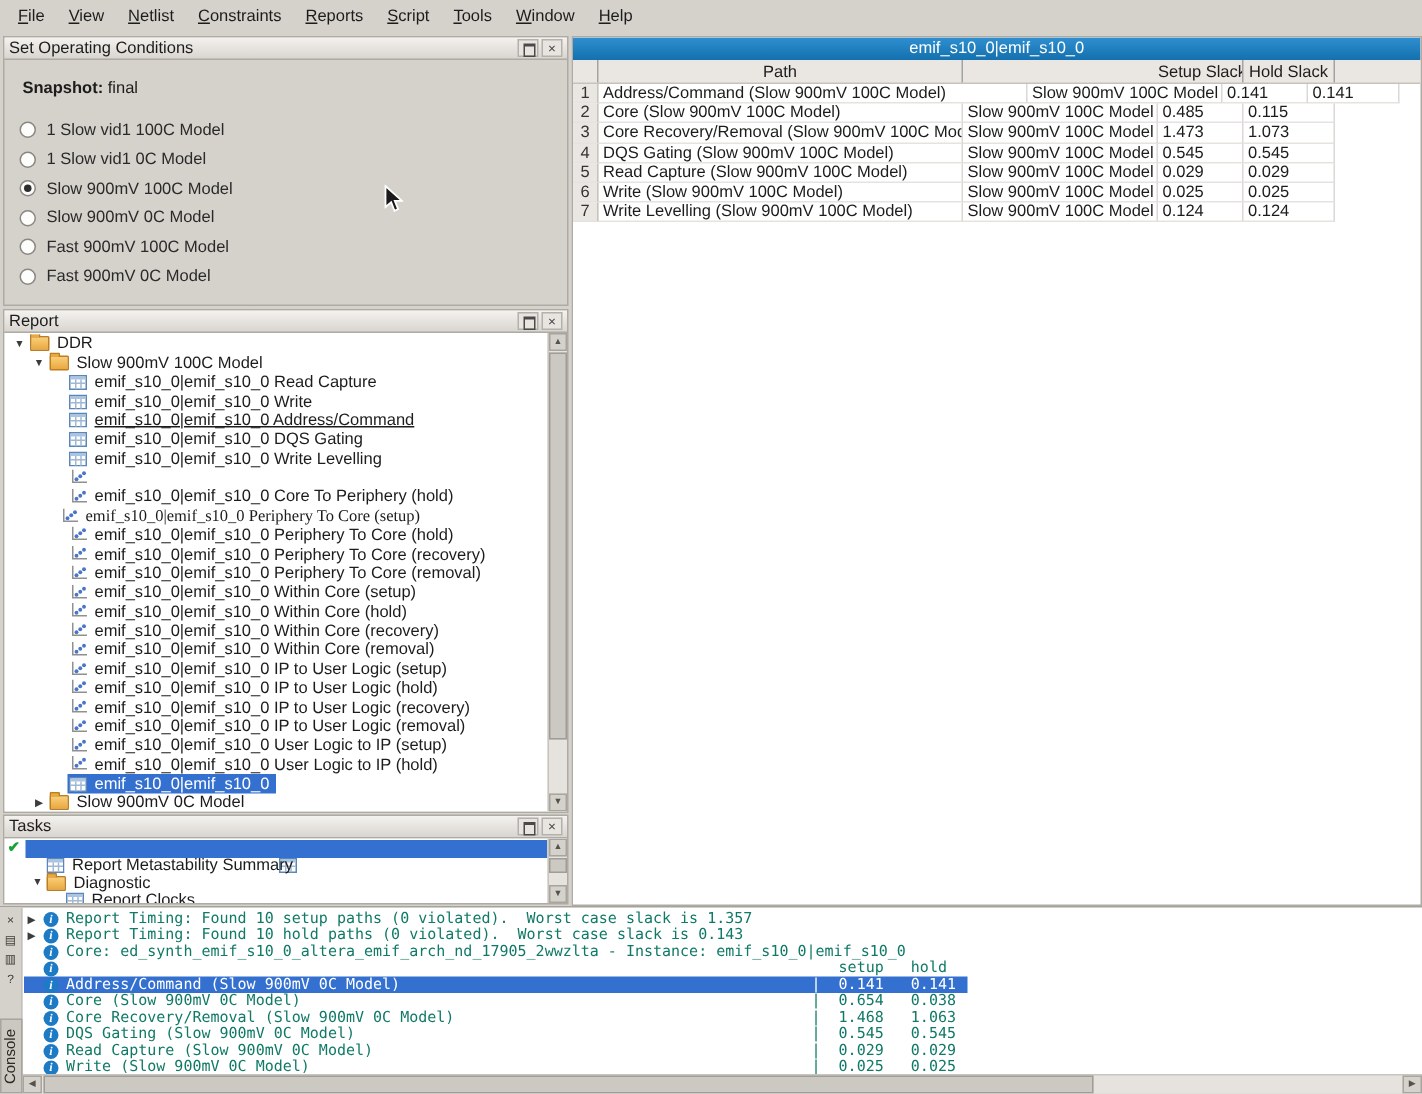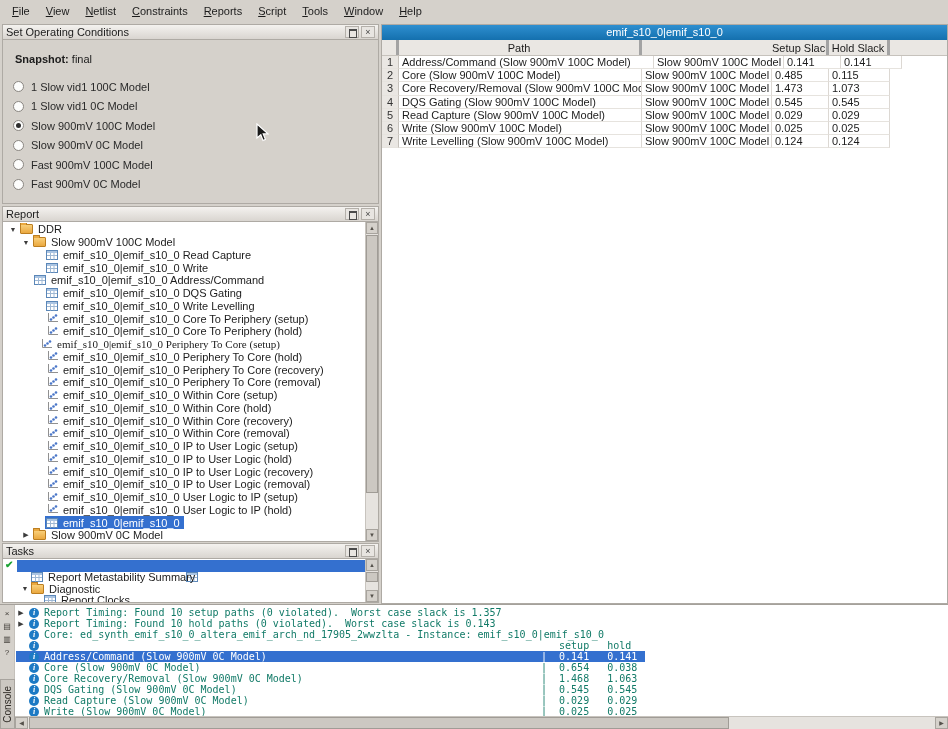--- a/index.html
+++ b/index.html
@@ -44,21 +44,21 @@
 .tlist{position:absolute;left:0;top:1px;right:13px;bottom:0;overflow:hidden}
 .task-row{display:flex;align-items:center;height:11.5px;padding-left:14px;position:relative;white-space:nowrap}
 .task-check{position:absolute;left:2px;top:-1px;color:#1ba233;font-size:10px;font-weight:bold}
 .task-inner{flex:1;display:flex;align-items:center;height:100%}
 .task-inner.sel{background:#3470cf;color:#fff}
 .task-inner .tlabel{margin-left:4px}
 .tlabel{padding:0 1px}
 .rpanel{position:absolute;left:381px;top:24px;width:567px;height:580px;background:#fff;border:1px solid #aeaaa4;overflow:hidden}
 .rtitle{height:15px;background:linear-gradient(#2e8fd0,#1470ae);color:#fff;text-align:center;line-height:15px}
 .thead{display:flex;height:16px;background:#eae7e3;border-bottom:1px solid #c6c2bc}
-.thead .c{text-align:center;line-height:16px;border-right:3px solid #a3a3a3;overflow:hidden;white-space:nowrap;flex:0 0 auto}
+.thead .c{text-align:center;line-height:16px;border-right:1px solid #a3a3a3;overflow:hidden;white-space:nowrap;flex:0 0 auto}
 .trowt{display:flex;height:13.2px}
 .trowt .c{border-right:1px solid #dcd8d3;border-bottom:1px solid #e6e3de;padding:0 3px;line-height:13px;white-space:nowrap;overflow:hidden;flex:0 0 auto}
 .trowt .c.num{background:#eae7e3;text-align:center;padding:0;border-right:1px solid #c6c2bc;color:#333}
 .console{position:absolute;left:0;top:604px;width:948px;height:125px;background:#fff;border-top:1px solid #a5a19b}
 .cgutter{position:absolute;left:0;top:0;bottom:0;width:15px;background:#d5d1cb;border-right:1px solid #c4c0ba;display:flex;flex-direction:column;align-items:center;padding-top:3px}
 .gicon{width:13px;height:12px;font-size:8px;line-height:12px;text-align:center;color:#3f3b36;margin-bottom:1px}
 .cbody{position:absolute;left:16px;top:2px;right:0;bottom:13px;overflow:hidden;font-family:"DejaVu Sans Mono",monospace;font-size:10px;color:#117a67}
 .cline{height:11px;display:flex}
 .cbox{display:inline-flex;align-items:center;height:100%;padding-right:8px}
 .cline.sel .cbox{background:#3470cf;color:#fff}
@@ -172,21 +172,21 @@
             <span class="ic-svg">
               <svg width="12" height="10" viewBox="0 0 12 10">
                 <rect x="0.5" y="0.5" width="11" height="9" fill="#fff" stroke="#5b87b8"></rect>
                 <rect x="1" y="1" width="10" height="2" fill="#aac4e2"></rect>
                 <path d="M1 5.5h10M4.5 3v6.5M8 3v6.5" stroke="#9fb8d4" fill="none"></path>
               </svg>
             </span>
             <span class="tlabel">emif_s10_0|emif_s10_0 Write</span>
           </span>
         </div>
-        <div class="trow" style="padding-left: 18px;">
+        <div class="trow" style="padding-left: 30px; text-decoration: underline;">
           <span class="tarrow"></span>
           <span class="titem">
             <span class="ic-svg">
               <svg width="12" height="10" viewBox="0 0 12 10">
                 <rect x="0.5" y="0.5" width="11" height="9" fill="#fff" stroke="#5b87b8"></rect>
                 <rect x="1" y="1" width="10" height="2" fill="#aac4e2"></rect>
                 <path d="M1 5.5h10M4.5 3v6.5M8 3v6.5" stroke="#9fb8d4" fill="none"></path>
               </svg>
             </span>
             <span class="tlabel">emif_s10_0|emif_s10_0 Address/Command</span>
@@ -222,21 +222,20 @@
           <span class="tarrow"></span>
           <span class="titem">
             <span class="ic-svg">
               <svg width="12" height="11" viewBox="0 0 12 11">
                 <path d="M2.5 0v8.5H12" stroke="#909090" fill="none"></path>
                 <circle cx="5" cy="6.5" r="1.3" fill="#4a76c8"></circle>
                 <circle cx="7.5" cy="4.5" r="1.3" fill="#4a76c8"></circle>
                 <circle cx="10" cy="2.5" r="1.3" fill="#4a76c8"></circle>
               </svg>
             </span>
-            <span class="tlabel">emif_s10_0|emif_s10_0 Core To Periphery (setup)</span>
           </span>
         </div>
         <div class="trow" style="padding-left: 30px;">
           <span class="tarrow"></span>
           <span class="titem">
             <span class="ic-svg">
               <svg width="12" height="11" viewBox="0 0 12 11">
                 <path d="M2.5 0v8.5H12" stroke="#909090" fill="none"></path>
                 <circle cx="5" cy="6.5" r="1.3" fill="#4a76c8"></circle>
                 <circle cx="7.5" cy="4.5" r="1.3" fill="#4a76c8"></circle>
@@ -540,21 +539,21 @@
   <div class="thead" id="table-head">
       <div class="c num" style="width: 17px;"></div>
       <div class="c" style="width: 243px;">Path</div>
       <div class="c" style="width: 130px; margin-top: 40px;">Operating Condition</div>
       <div class="c" style="width: 57px;">Setup Slack</div>
       <div class="c" style="width: 61px;">Hold Slack</div>
     </div>
   <div id="table-body">
       <div class="trowt">
         <div class="c num" style="width: 17px;">1</div>
-        <div class="c" style="width: 255px;">Address/Command (Slow 900mV 100C Model)</div>
+        <div class="c" style="width: 286px;">Address/Command (Slow 900mV 100C Model)</div>
         <div class="c" style="width: 130px;">Slow 900mV 100C Model</div>
         <div class="c" style="width: 57px;">0.141</div>
         <div class="c" style="width: 61px;">0.141</div>
       </div>
       <div class="trowt">
         <div class="c num" style="width: 17px;">2</div>
         <div class="c" style="width: 243px;">Core (Slow 900mV 100C Model)</div>
         <div class="c" style="width: 130px;">Slow 900mV 100C Model</div>
         <div class="c" style="width: 57px;">0.485</div>
         <div class="c" style="width: 61px;">0.115</div>

